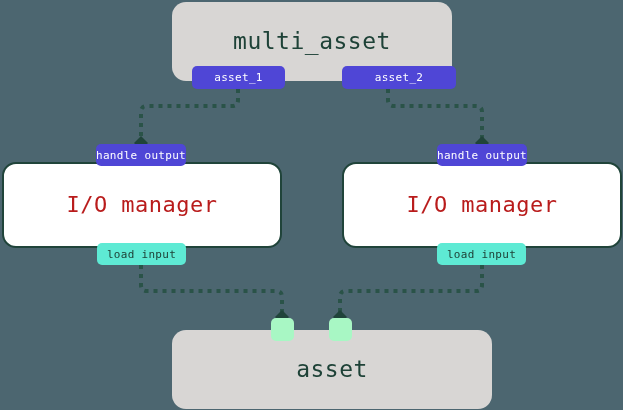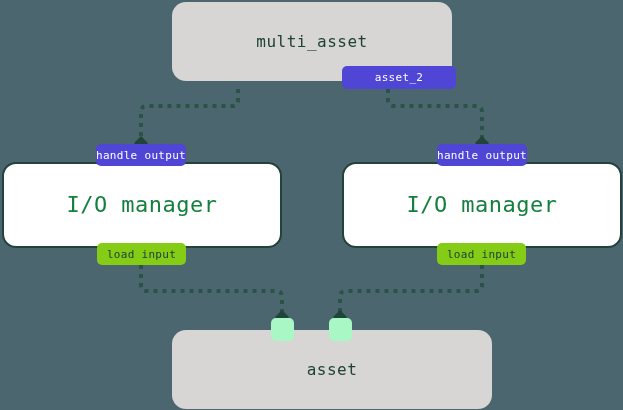--- a/index.html
+++ b/index.html
@@ -34,33 +34,33 @@
     align-items: center;
     justify-content: center;
   }
   
   .group-box {
     background: #d8d6d4;
     border-radius: 14px;
   }
   .group-label {
     color: #1e4237;
-    font-size: 16px;
+    font-size: 23px;
     letter-spacing: 0.5px;
     line-height: 1;
     white-space: nowrap;
   }
   
   .iomgr-box {
     background: #ffffff;
     border: 2px solid #20443a;
     border-radius: 14px;
   }
   .iomgr-label {
-    color: #15803d;
+    color: #b91c1c;
     font-size: 22px;
     letter-spacing: 0.5px;
     line-height: 1;
     white-space: nowrap;
   }
   
   .badge {
     position: absolute;
     box-sizing: border-box;
     display: flex;
@@ -70,21 +70,21 @@
     font-size: 11px;
     line-height: 1;
     white-space: nowrap;
     letter-spacing: 0.3px;
   }
   .badge-purple {
     background: #4f46d6;
     color: #ffffff;
   }
   .badge-green {
-    background: #84cc16;
+    background: #5eead4;
     color: #1e4237;
   }
   .port-square {
     position: absolute;
     box-sizing: border-box;
     background: #a8f7c4;
     border-radius: 5px;
   }
 </style>
 </head>
@@ -104,20 +104,23 @@
     <polygon points="282,310 289,317 282,324 275,317" fill="#20443a"></polygon>
 
     <path d="M 482,265 L 482,285 Q 482,291 476,291 L 346,291 Q 340,291 340,297 L 340,312" fill="none" stroke="#2a5348" stroke-width="4" stroke-dasharray="4 5" stroke-linecap="butt"></path>
     <polygon points="340,310 347,317 340,324 333,317" fill="#20443a"></polygon>
   </svg>
 
   <div class="node group-box" style="left:172px; top:2px; width:280px; height:79px;">
     <span class="group-label">multi_asset</span>
   </div>
 
+  <div class="badge badge-purple" style="left:192px; top:66px; width:93px; height:23px;">
+    <span>asset_1</span>
+  </div>
 
   <div class="badge badge-purple" style="left:342px; top:66px; width:114px; height:23px;">
     <span>asset_2</span>
   </div>
 
   <div class="node iomgr-box" style="left:2px; top:162px; width:280px; height:86px;">
     <span class="iomgr-label">I/O manager</span>
   </div>
 
   <div class="node iomgr-box" style="left:342px; top:162px; width:280px; height:86px;">

